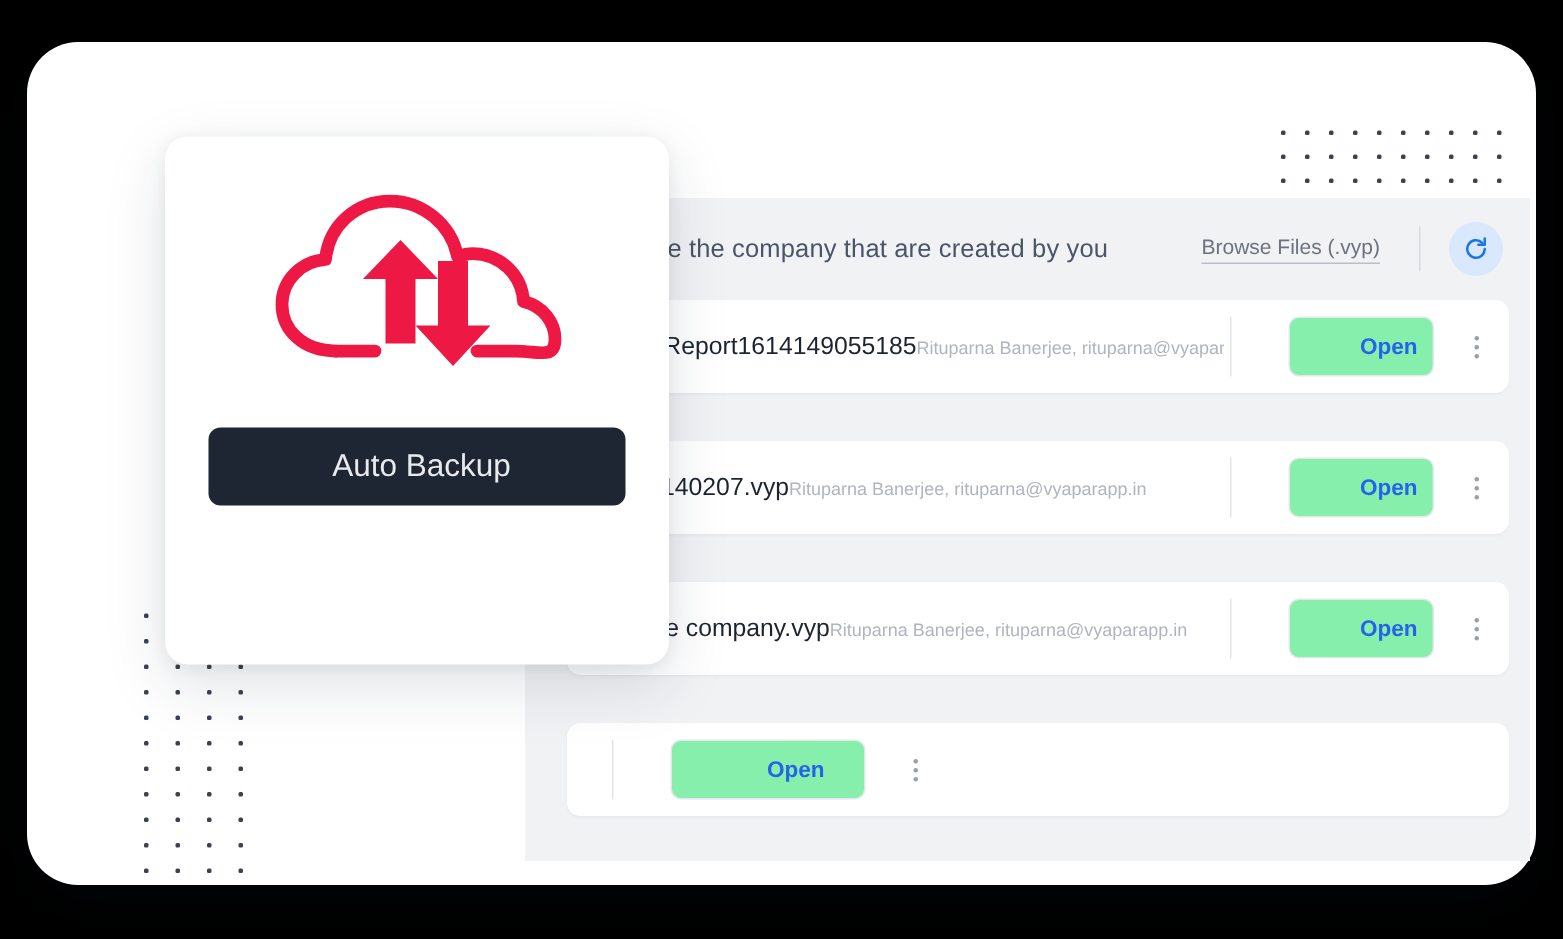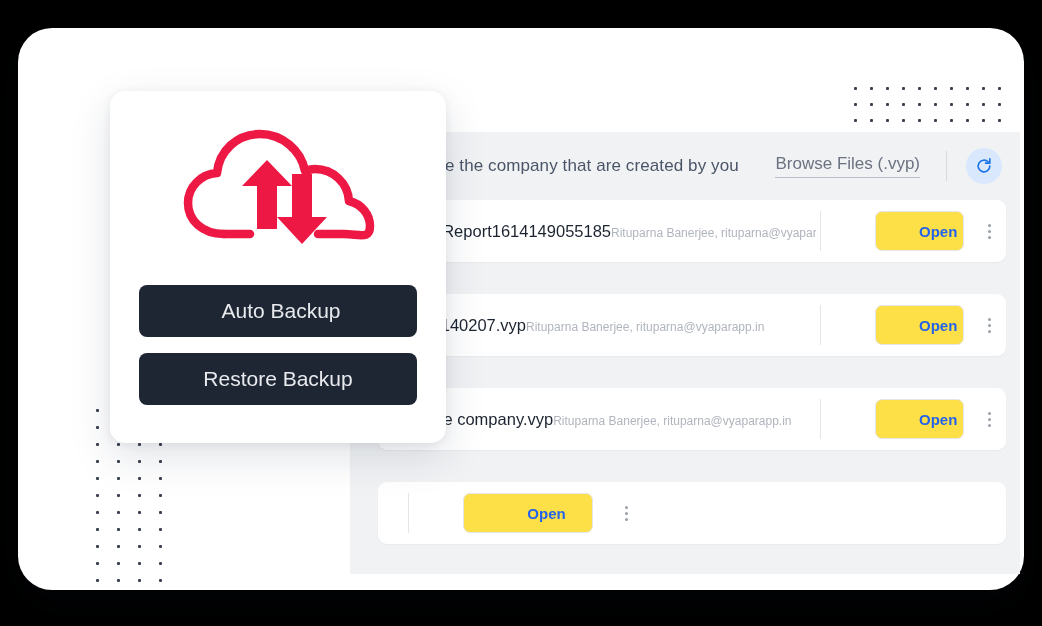--- a/index.html
+++ b/index.html
@@ -63,21 +63,21 @@
     letter-spacing: .1px;
     white-space: nowrap;
   }
   .header-actions {
     margin-left: auto;
     display: flex;
     align-items: center;
     padding-right: 18px;
   }
   .browse-link {
-    font-size: 17px;
+    font-size: 14px;
     color: #6b7280;
     border-bottom: 1px solid #b9bec7;
     padding-bottom: 3px;
     white-space: nowrap;
     cursor: pointer;
   }
   .header-divider {
     width: 1px;
     height: 30px;
     background: #d7dade;
@@ -136,24 +136,24 @@
   .row-divider {
     width: 1px;
     height: 40px;
     background: #e3e5e9;
     flex: 0 0 auto;
     margin-left: 4px;
   }
   .open-btn {
     width: 130px;
     height: 40px;
-    margin-left: 54px;
+    margin-left: 38px;
     border: 1px solid #e4e6ea;
     border-radius: 7px;
-    background: #fde047;
+    background: #86efac;
     color: #2563eb;
     font-size: 15px;
     font-weight: bold;
     font-family: "Liberation Sans", sans-serif;
     cursor: pointer;
     display: flex;
     align-items: center;
     justify-content: center;
     padding-left: 43px;
   }
@@ -403,17 +403,16 @@
     <div class="backup-card">
       <div class="cloud-wrap">
         <svg width="212" height="140" viewBox="0 0 212 140">
           <path d="M52 110 C30 110 16 96 16 79 C16 63 29 50 45 49 C47 27 65 10 88 10 C110 10 129 26 133 47 C136 46 139 45 143 45 C161 45 176 59 177 77 C190 80 198 91 198 102 C198 116 187 110 172 110 L146 110" fill="none" stroke="#ed1944" stroke-width="8.5" stroke-linecap="round" stroke-linejoin="round"></path>
           <path d="M52 110 L78 110" fill="none" stroke="#ed1944" stroke-width="8.5" stroke-linecap="round"></path>
           <path d="M85 105 L85 62 L70 62 L95 36 L120 62 L105 62 L105 105 Z" fill="#ed1944"></path>
           <path d="M120 50 L120 93 L105 93 L130 120 L155 93 L140 93 L140 50 Z" fill="#ed1944"></path>
         </svg>
       </div>
       <button class="card-btn" id="auto-backup-button">Auto Backup</button>
-      <button class="card-btn" id="restore-backup-button">Restore Backup</button>
     </div>
 
   </div>
 </div>
 
 </body></html>

